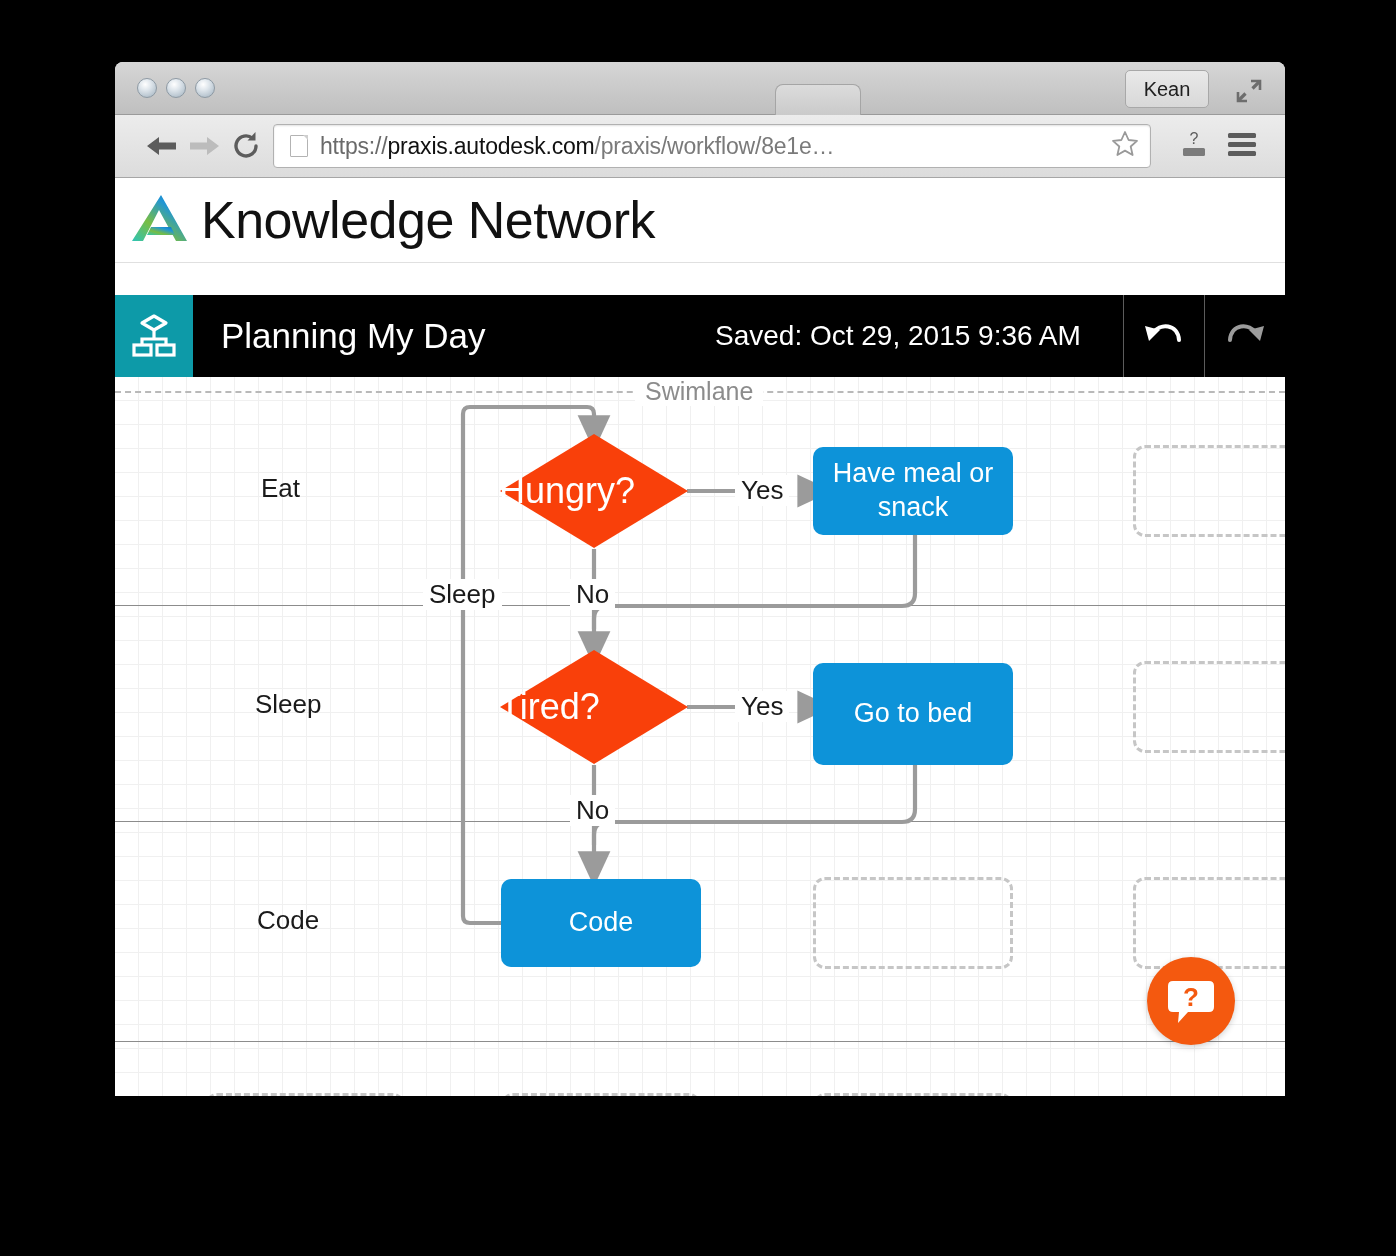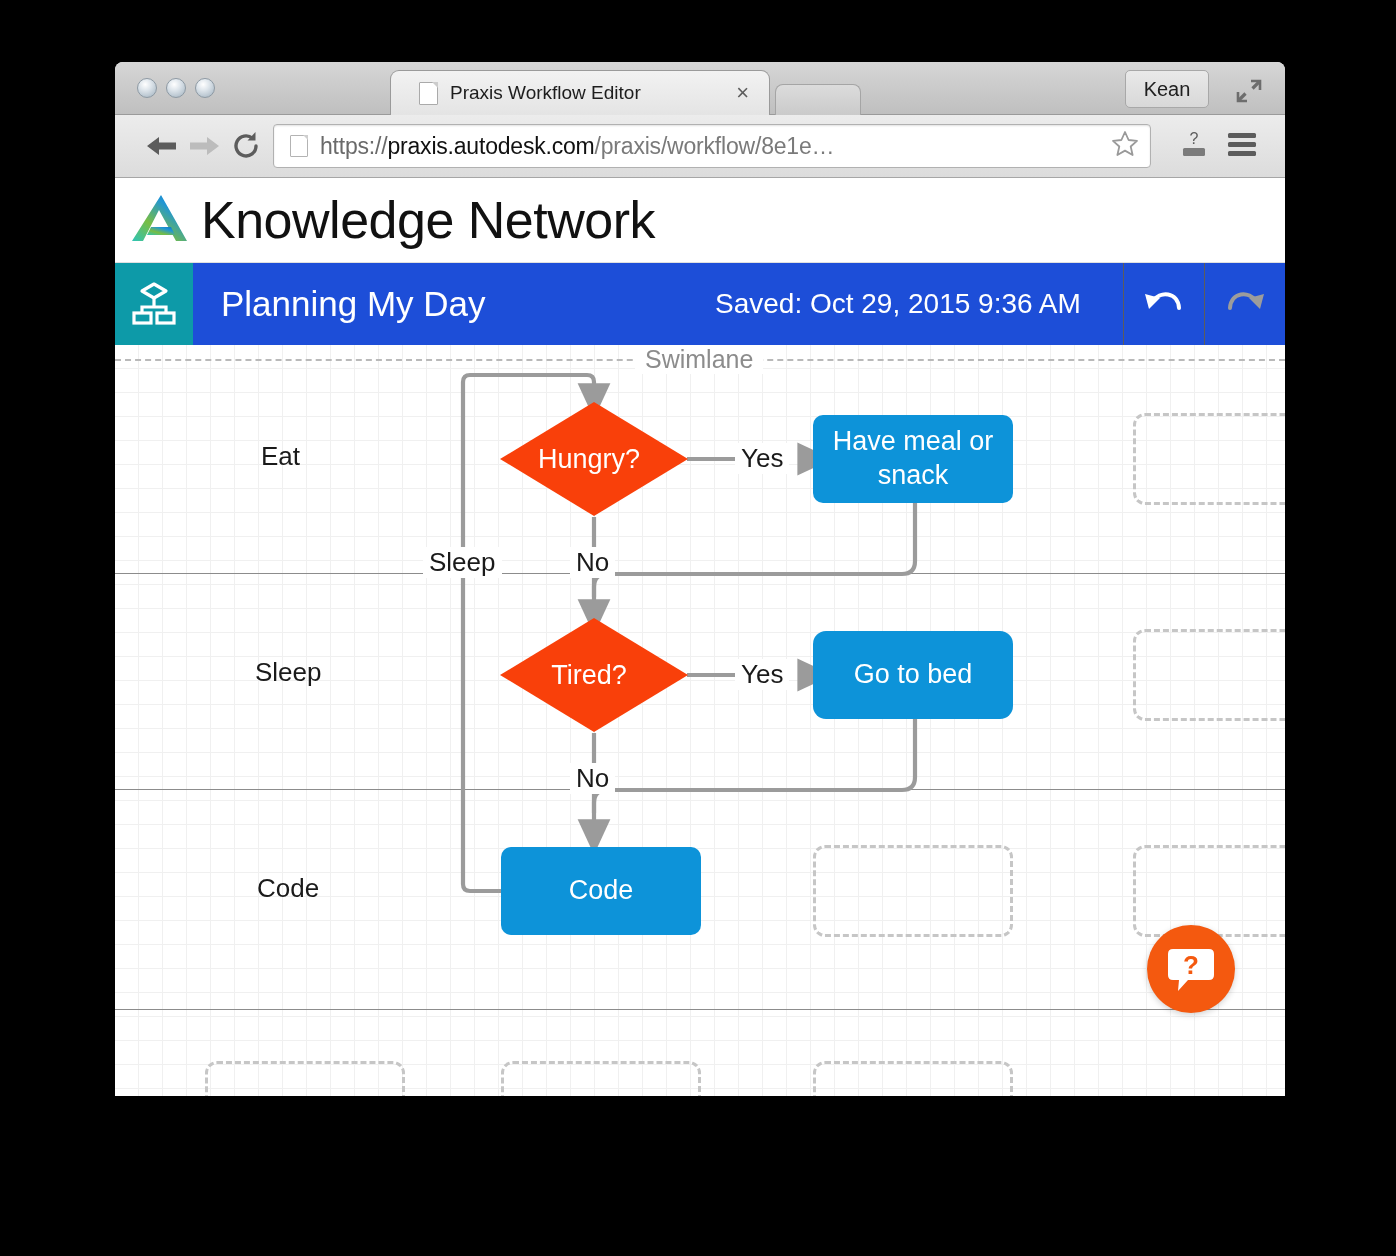--- a/index.html
+++ b/index.html
@@ -228,23 +228,24 @@
     color: #111111;
     font-weight: normal;
     margin-left: 10px;
     letter-spacing: -0.5px;
   }
 
   
   .app-toolbar {
     position: relative;
     height: 82px;
-    background: #1d4ed8;
-    display: flex;
-    align-items: center;
+    background: #000000;
+    display: flex;
+    align-items: center;
+    margin-top: 32px;
   }
   .app-icon-box {
     width: 78px;
     height: 82px;
     background: #0d9aa8;
     display: flex;
     align-items: center;
     justify-content: center;
     flex: none;
     cursor: pointer;
@@ -334,23 +335,22 @@
     box-sizing: border-box;
   }
   .node-diamond {
     position: absolute;
     cursor: pointer;
   }
   .node-diamond .dlabel {
     position: absolute;
     left: 0; right: 10px; top: 50%;
     transform: translateY(-50%);
-    text-align: center;
     color: #ffffff;
-    font-size: 27px;
+    font-size: 36px;
     pointer-events: none;
   }
   .placeholder {
     position: absolute;
     border: 3px dashed #c6c6c6;
     border-radius: 12px;
     box-sizing: border-box;
     cursor: pointer;
   }
   .edge-label {
@@ -384,25 +384,20 @@
 
     <div class="tabstrip">
       <div class="traffic-lights">
         <div class="light"></div>
         <div class="light"></div>
         <div class="light"></div>
       </div>
 
       <div class="tab-new"></div>
 
-      <div class="tab">
-        <div class="tab-favicon"></div>
-        <span class="tab-title">Praxis Workflow Editor</span>
-        <span class="tab-close">×</span>
-      </div>
 
       <div class="profile-button">
         <span>Kean</span>
       </div>
 
       <div class="fullscreen-icon">
         <svg width="28" height="26" viewBox="0 0 28 26">
           <path d="M16 3 L25 3 L25 12" fill="none" stroke="#6d6d6d" stroke-width="2.6"></path>
           <path d="M24.5 3.5 L17.5 10.5" stroke="#6d6d6d" stroke-width="3.2"></path>
           <path d="M12 23 L3 23 L3 14" fill="none" stroke="#6d6d6d" stroke-width="2.6"></path>
@@ -551,21 +546,21 @@
         <span>Have meal or snack</span>
       </div>
 
       <div class="node-diamond" style="left:384px; top:272px; width:190px; height:116px;">
         <svg width="190" height="116" viewBox="0 0 190 116" style="display:block;">
           <path d="M95 1 L189 58 L95 115 L1 58 Z" fill="#f9400a"></path>
         </svg>
         <span class="dlabel">Tired?</span>
       </div>
 
-      <div class="node-box" style="left:698px; top:286px; width:200px; height:88px;border-radius:13px;">
+      <div class="node-box" style="left:698px; top:286px; width:200px; height:102px;">
         <span>Go to bed</span>
       </div>
 
       <div class="node-box" style="left:386px; top:502px; width:200px; height:88px;">
         <span>Code</span>
       </div>
 
       <div class="placeholder" style="left:1018px; top:68px;  width:200px; height:92px;"></div>
       <div class="placeholder" style="left:1018px; top:284px; width:200px; height:92px;"></div>
       <div class="placeholder" style="left:698px;  top:500px; width:200px; height:92px;"></div>

